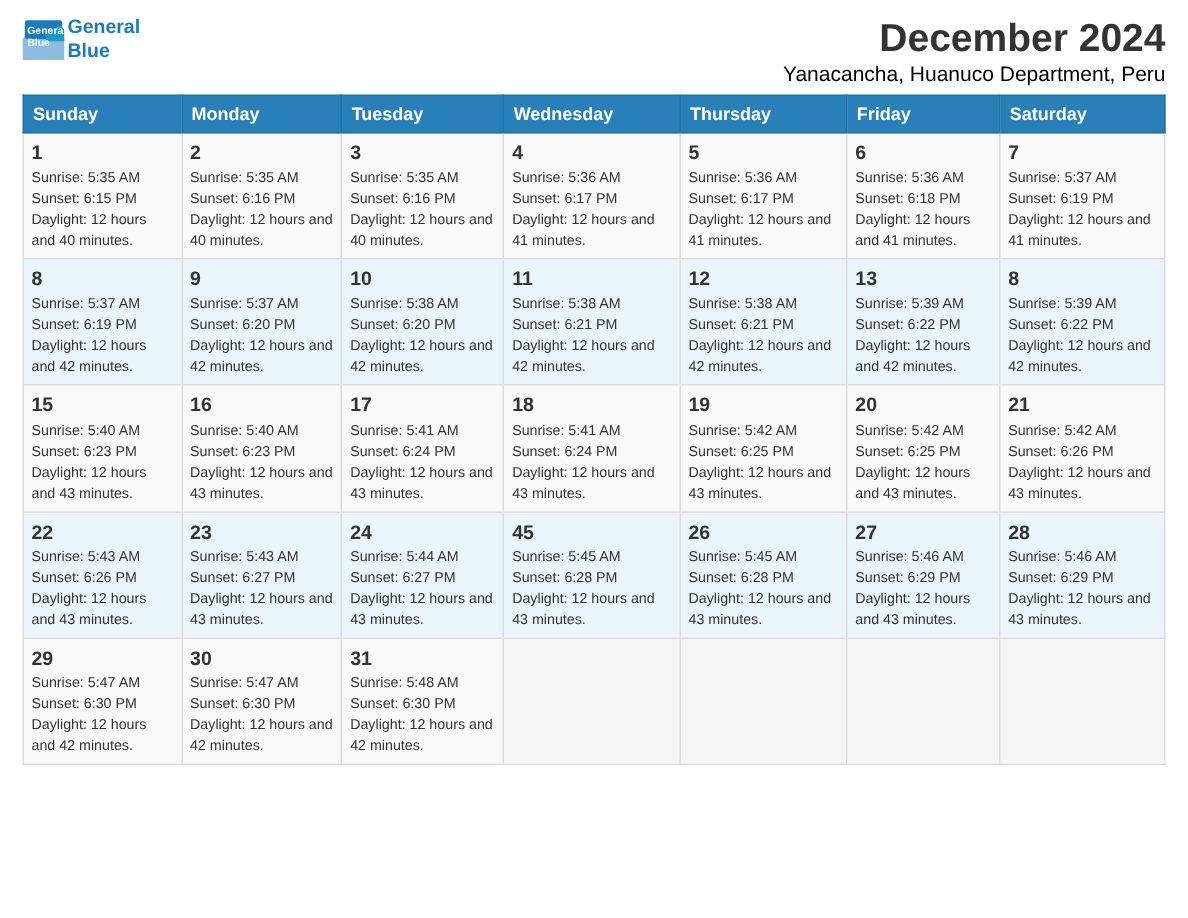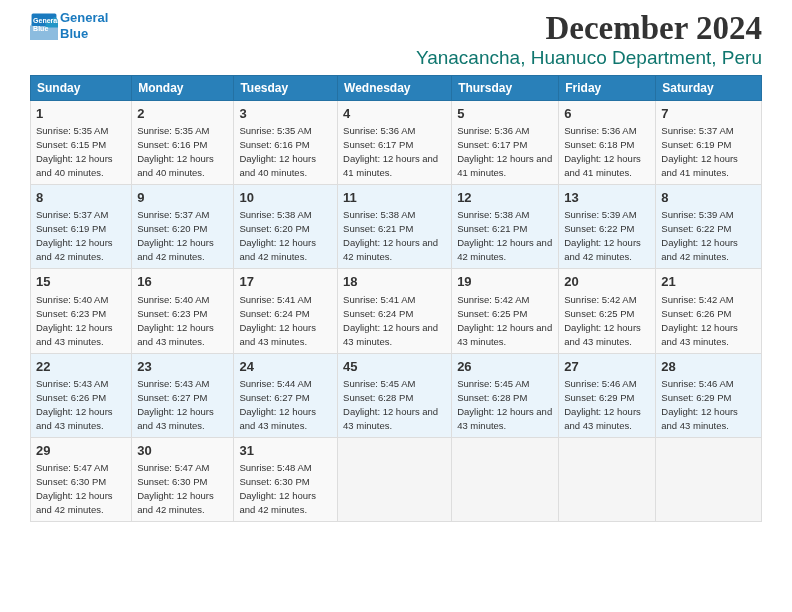--- a/index.html
+++ b/index.html
@@ -6,21 +6,21 @@
     body {
       font-family: Arial, sans-serif;
       background: #fff;
       width: 792px;
       height: 612px;
       overflow: hidden;
     }
     .page {
       width: 792px;
       height: 612px;
-      padding: 10px 30px;
+      padding: 10px 15px;
       background: #fff;
     }
     .header {
       display: flex;
       justify-content: space-between;
       align-items: flex-start;
       margin-bottom: 6px;
     }
     .logo {
       display: flex;
@@ -37,28 +37,27 @@
     }
     .logo-icon {
       width: 28px;
       height: 28px;
       margin-right: 2px;
     }
     .title-block {
       text-align: right;
     }
     .main-title {
-      font-size: 33px;
+      font-size: 26px;
       font-weight: bold;
       color: #333;
-      font-family: Liberation Serif, serif;
     }
     .subtitle {
-      font-size: 19px;
-      color: #0f766e;
+      font-size: 14px;
+      color: #000000;
     }
     table {
       width: 100%;
       border-collapse: collapse;
       font-size: 10.5px;
     }
     thead tr th {
       background: #2980b9;
       color: #fff;
       padding: 5px 6px;

